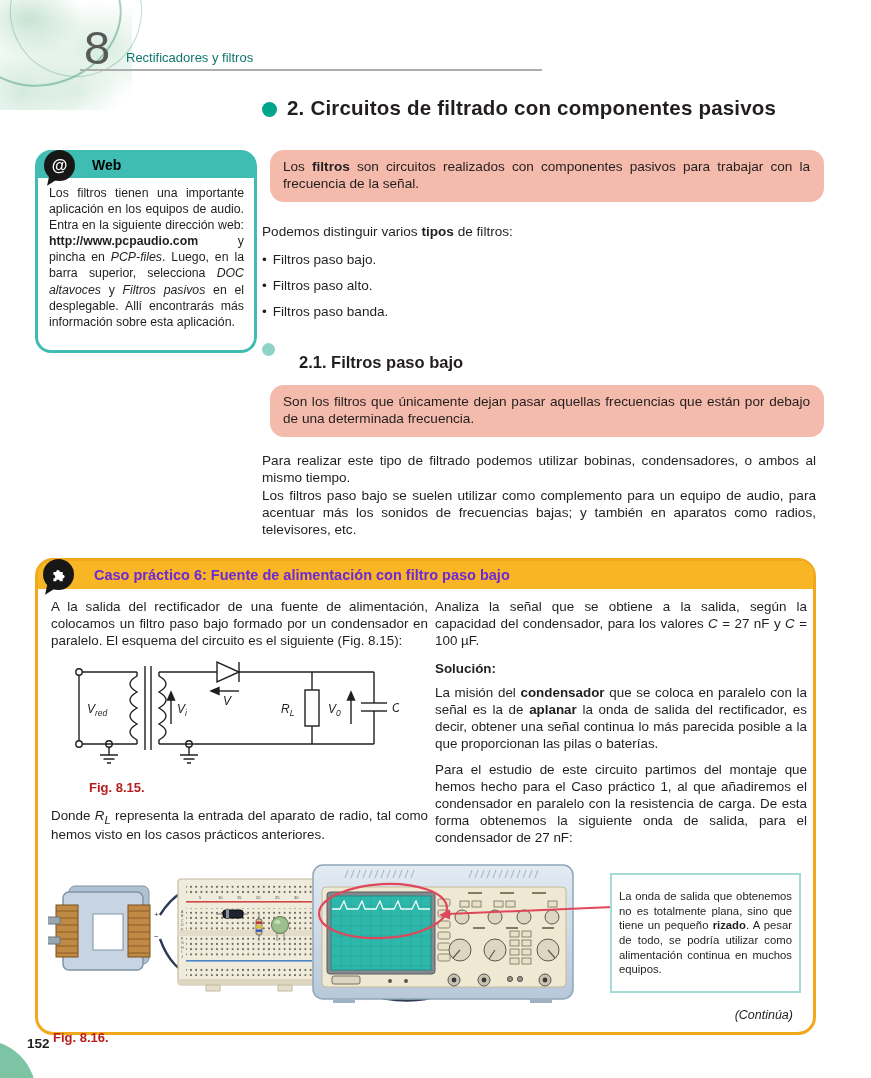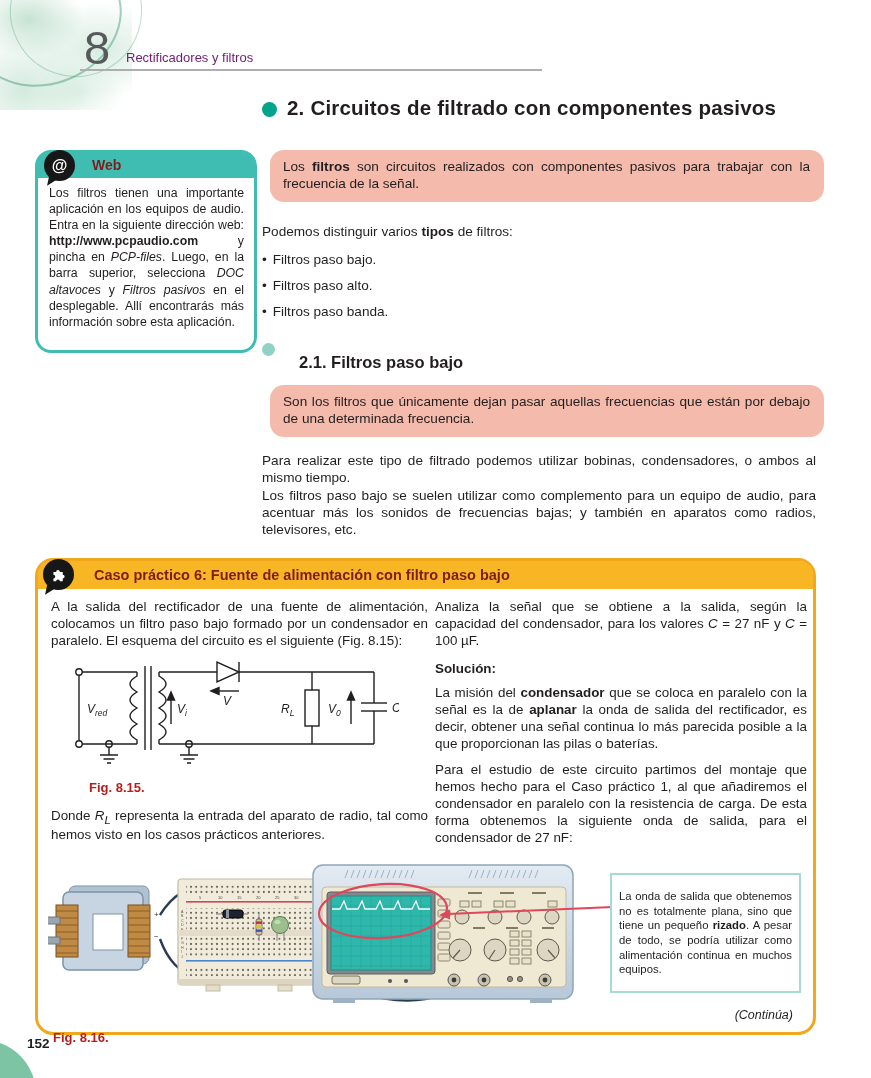--- a/index.html
+++ b/index.html
@@ -10,54 +10,54 @@
     background:
       radial-gradient(ellipse 80px 55px at 22% 18%, rgba(142,198,166,.50), transparent 68%),
       radial-gradient(ellipse 110px 70px at 75% 45%, rgba(168,214,188,.45), transparent 70%),
       radial-gradient(ellipse 95px 85px at 18% 82%, rgba(150,205,176,.42), transparent 70%),
       radial-gradient(ellipse 60px 40px at 60% 85%, rgba(190,225,205,.45), transparent 75%);}
   .swirl::before{content:"";position:absolute;left:-30px;top:-40px;width:150px;height:120px;
     border:2px solid rgba(60,150,110,.45);border-radius:50%;transform:rotate(-24deg);}
   .swirl::after{content:"";position:absolute;left:10px;top:-55px;width:130px;height:130px;
     border:1.5px solid rgba(90,170,130,.40);border-radius:50%;transform:rotate(18deg);}
   .chapnum{position:absolute;left:84px;top:24px;font-size:47px;color:#58595B;font-weight:400;line-height:1;}
-  .chaptitle{position:absolute;left:126px;top:50px;font-size:13px;color:#701a75;}
+  .chaptitle{position:absolute;left:126px;top:50px;font-size:13px;color:#0f766e;}
   .hdivider{position:absolute;left:80px;top:69px;width:462px;height:2px;background:#ACAEB0;}
   
   .h2row{position:absolute;left:262px;top:96px;display:flex;align-items:flex-start;}
   .dot-lg{width:15px;height:15px;border-radius:50%;background:#00A48A;margin:6px 10px 0 0;flex:none;}
   .h2row h1{margin:0;font-size:20.5px;font-weight:bold;letter-spacing:.2px;}
   .h3row{position:absolute;left:262px;top:339px;display:flex;align-items:flex-start;}
   .dot-sm{width:13px;height:13px;border-radius:50%;background:#8FD2C6;margin:4px 10px 0 0;flex:none;}
   .h3row h2{margin:14px;font-size:16.5px;font-weight:bold;}
   
   .webbox{position:absolute;left:35px;top:150px;width:222px;height:203px;box-sizing:border-box;
     border:3px solid #3FBDB3;border-radius:16px;background:#fff;}
   .webband{position:absolute;left:0;top:0;right:0;height:25px;background:#3FBDB3;
     border-radius:11px 11px 0 0;}
-  .webband .t{color:#7f1d1d;font-weight:bold;font-size:14px;line-height:25px;padding-left:54px;display:block;}
+  .webband .t{color:#000000;font-weight:bold;font-size:14px;line-height:25px;padding-left:54px;display:block;}
   .bubble{position:absolute;left:6px;top:-3px;width:31px;height:31px;border-radius:50%;
     background:#171717;display:flex;align-items:center;justify-content:center;z-index:2;}
   .bubble::after{content:"";position:absolute;left:4px;bottom:-6px;width:0;height:0;
     border-left:10px solid #171717;border-bottom:10px solid transparent;transform:rotate(12deg);}
   .bubble .g{color:#fff;font-size:16px;font-weight:bold;line-height:1;}
   .webbody{position:absolute;left:11px;right:10px;top:32px;font-size:12.3px;line-height:1.31;
     text-align:justify;}
   
   .defbox{position:absolute;left:270px;width:554px;box-sizing:border-box;background:#F4BAAB;
     border-radius:14px;padding:8px 14px 9px 13px;font-size:13.6px;line-height:1.27;text-align:justify;}
   .para{position:absolute;left:262px;width:554px;font-size:13.6px;line-height:1.25;text-align:justify;}
   .ftype{position:absolute;left:262px;width:554px;font-size:13.6px;}
   .ftype::before{content:"\2022";margin-right:6px;}
   
   .caso{position:absolute;left:35px;top:558px;width:781px;height:477px;box-sizing:border-box;
     border:3px solid #F2A81D;border-radius:18px;background:#fff;}
   .casoband{position:absolute;left:0;top:0;right:0;height:28px;background:#F8B625;
     border-radius:13px 13px 0 0;}
-  .casoband .t{font-size:14.5px;font-weight:bold;color:#7f1d1d;line-height:28px;padding-left:56px;display:block;}
+  .casoband .t{font-size:14.5px;font-weight:bold;color:#6d28d9;line-height:28px;padding-left:56px;display:block;}
   .casobubble{position:absolute;left:5px;top:-2px;width:31px;height:31px;border-radius:50%;
     background:#171717;display:flex;align-items:center;justify-content:center;z-index:2;}
   .casobubble::after{content:"";position:absolute;left:3px;bottom:-6px;width:0;height:0;
     border-left:10px solid #171717;border-bottom:10px solid transparent;transform:rotate(12deg);}
   .col{position:absolute;top:37px;font-size:13.4px;line-height:1.27;text-align:justify;}
   .col-l{left:13px;width:377px;}
   .col-r{left:397px;width:372px;}
   .col p{margin:0 0 9px 0;}
   .solhead{font-weight:bold;margin:11px 0 7px 0;}
   .figcap{color:#b91c1c;font-weight:bold;font-size:13px;}

